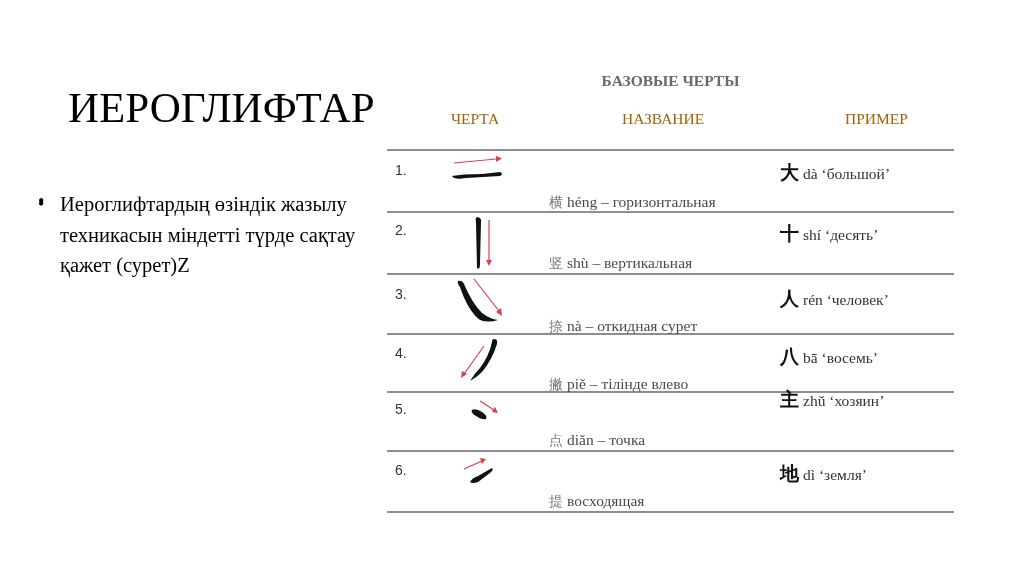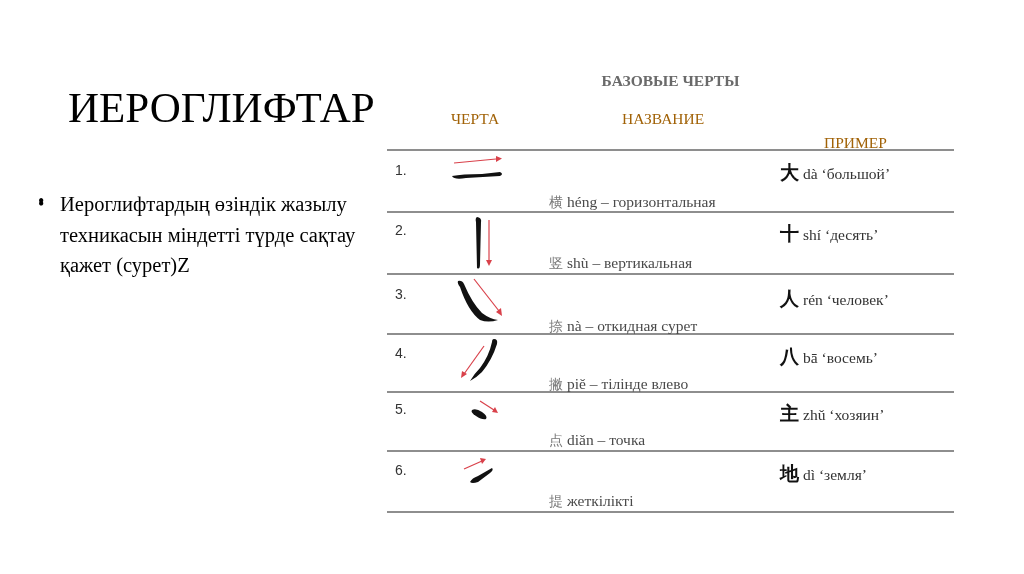--- a/index.html
+++ b/index.html
@@ -5,21 +5,21 @@
     html, body { margin: 0; padding: 0; background: #ffffff; }
     body { width: 1024px; height: 574px; position: relative; overflow: hidden; font-family: "Liberation Serif", serif; color: #000; }
     .slide-title { position: absolute; left: 68px; top: 86px; font-size: 43px; line-height: 44px; font-family: "Liberation Serif", serif; color: #000; letter-spacing: 0px; }
     .bullets { position: absolute; left: 36px; top: 186px; width: 320px; margin: 0; padding: 0; list-style: none; }
     .bullet { position: relative; padding-left: 24px; font-size: 20.5px; line-height: 30.5px; margin-bottom: 3px; }
     .bullet-dot { position: absolute; left: 2px; top: 0; font-size: 18px; }
 
     .table-wrap { position: absolute; left: 387px; top: 60px; width: 567px; height: 460px; }
     .tbl-title { position: absolute; left: 0; width: 567px; top: 12px; text-align: center; font-size: 15.5px; font-weight: bold; color: #6a6a6a; font-family: "Liberation Serif", serif; }
     .tbl-head { position: absolute; top: 50px; font-size: 15.5px; color: #a16207; font-family: "Liberation Serif", serif; }
-    .h1 { left: 64px; } .h2 { left: 215px; margin-left: 20px; } .h3 { left: 437px; margin-top: 24px; }
+    .h1 { left: 64px; } .h2 { left: 215px; margin-left: 20px; } .h3 { left: 458px; }
     .rule { position: absolute; left: 0; width: 567px; height: 2px; background: #8e8e8e; }
 
     .row-num { position: absolute; left: 8px; font-family: "Liberation Sans", sans-serif; font-size: 14px; color: #333; }
     .row-name { position: absolute; left: 162px; font-size: 15.5px; color: #4a4a4a; white-space: nowrap; margin-top: 32px; }
     .row-name .hz { color: #7a7a7a; font-family: "DejaVu Sans", sans-serif; font-size: 14px; margin-right: 4px; }
     .row-ex { position: absolute; left: 393px; font-size: 15.5px; color: #333; white-space: nowrap; }
     .row-ex .hz { color: #111; font-family: "DejaVu Sans", sans-serif; font-size: 19px; margin-right: 4px; font-weight: bold; }
     .stroke { position: absolute; left: 55px; width: 80px; }
   </style>
 </head>
@@ -91,26 +91,26 @@
   </div>
 
   <div>
     <div class="row-num" style="top:341px">5.</div>
     <svg class="stroke" style="top:336px" height="30" viewBox="0 0 80 30">
       <path d="M30 14 Q34 12 40 16 Q46 20 44 23 Q40 24 34 20 Q28 16 30 14 Z" fill="#111"></path>
       <line x1="38" y1="5" x2="52" y2="14" stroke="#d9414a" stroke-width="1.2"></line>
       <polygon points="50,16 53,11 56,17" fill="#d9414a"></polygon>
     </svg>
     <div class="row-name" style="top:339px"><span class="hz">点</span><span>diǎn – точка</span></div>
-    <div class="row-ex" style="top:341px"><span class="hz">主</span><span>zhǔ  ‘хозяин’</span></div>
+    <div class="row-ex" style="top:327px"><span class="hz">主</span><span>zhǔ  ‘хозяин’</span></div>
   </div>
 
   <div>
     <div class="row-num" style="top:402px">6.</div>
     <svg class="stroke" style="top:396px" height="32" viewBox="0 0 80 32">
       <line x1="22" y1="13" x2="40" y2="5" stroke="#d9414a" stroke-width="1.2"></line>
       <polygon points="38,2 44,3 40,8" fill="#d9414a"></polygon>
       <path d="M28 26 Q30 22 36 20 L50 12 Q52 14 48 17 L36 26 Q30 28 28 26 Z" fill="#111"></path>
     </svg>
-    <div class="row-name" style="top:400px"><span class="hz">提</span><span>жеткілікті</span></div>
+    <div class="row-name" style="top:400px"><span class="hz">提</span><span>восходящая</span></div>
     <div class="row-ex" style="top:401px"><span class="hz">地</span><span>dì  ‘земля’</span></div>
   </div>
 </div>
 
 </body></html>

